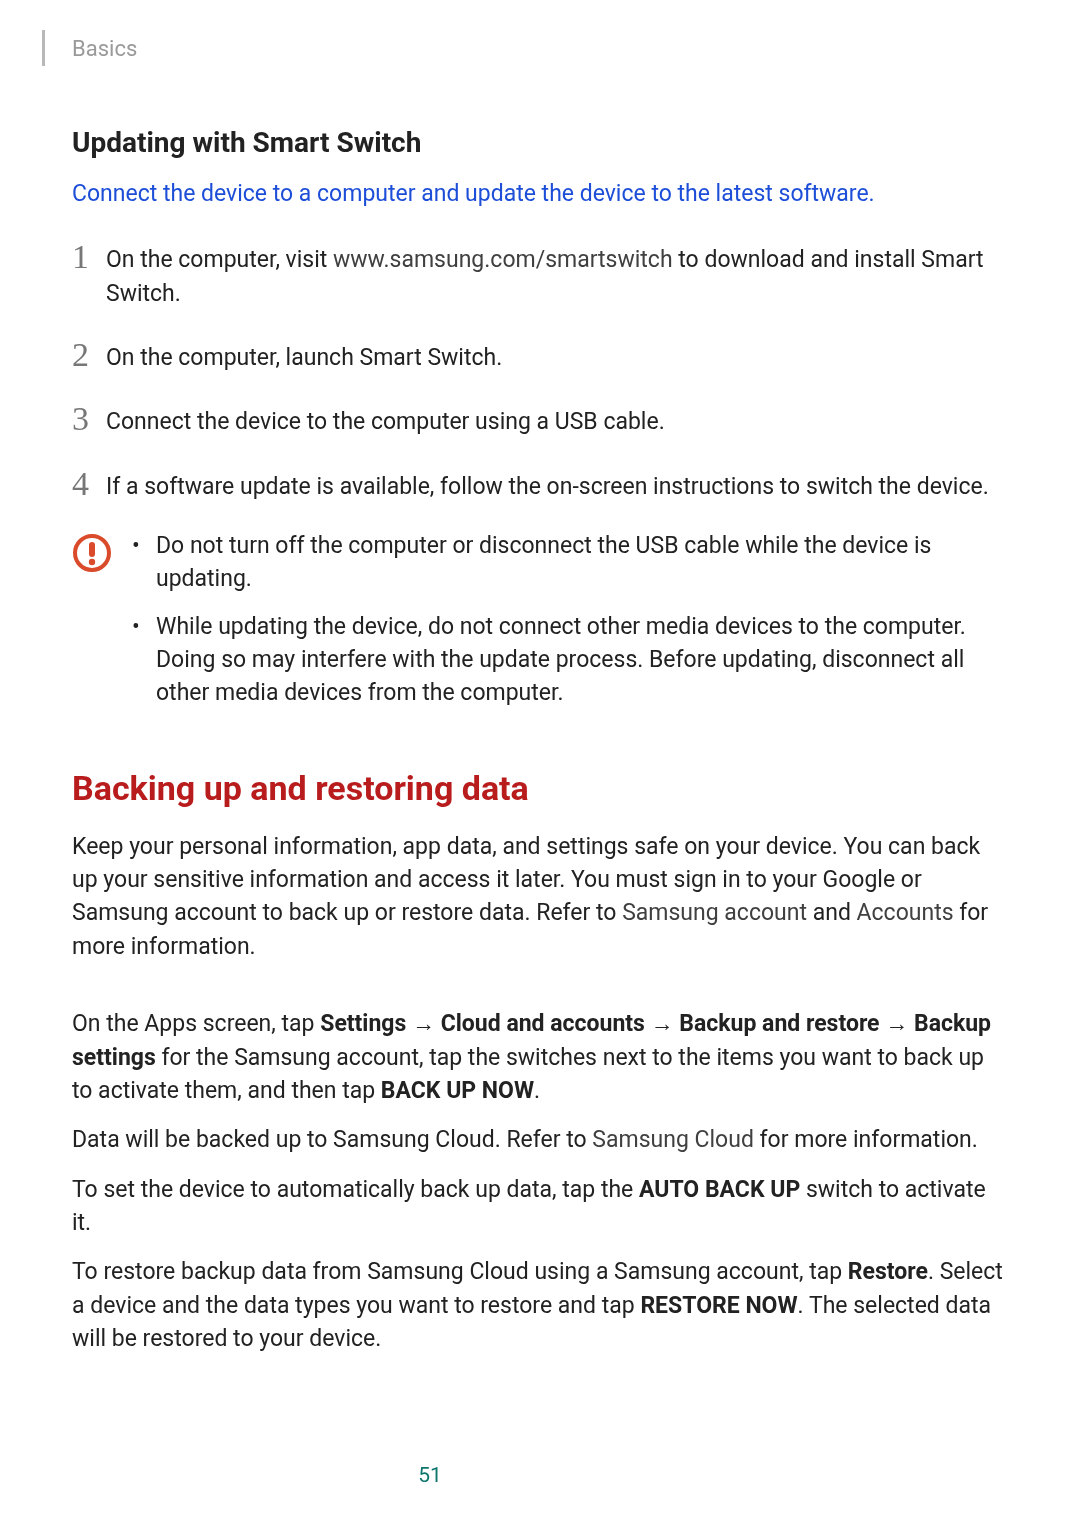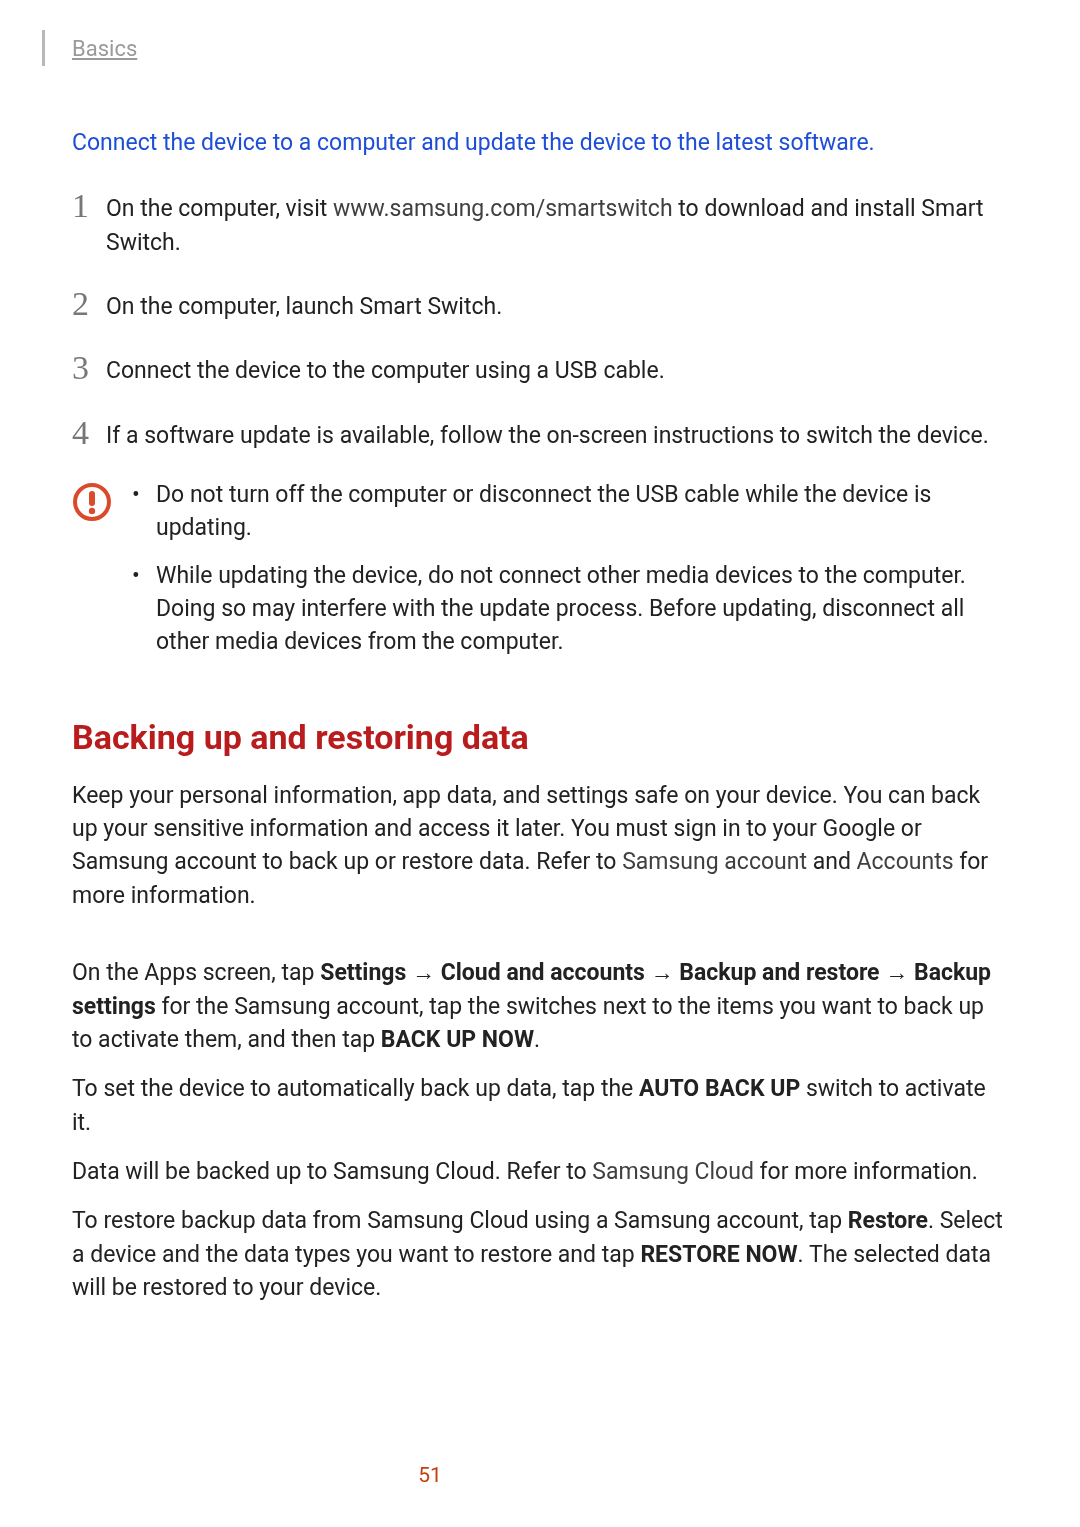--- a/index.html
+++ b/index.html
@@ -22,21 +22,20 @@
     .header-tick {
       width: 3px;
       height: 36px;
       background: #b8b8b8;
       margin-left: -30px;
       margin-right: 27px;
     }
     .header-label {
       color: #9a9a9a;
       font-size: 22px;
-      text-decoration: underline;
     }
     h3.subheading {
       font-size: 28px;
       font-weight: 700;
       color: #222;
       margin-bottom: 18px;
     }
     p.body-text {
       font-size: 23px;
       line-height: 1.45;
@@ -107,35 +106,36 @@
       margin-bottom: 16px;
       color: #222;
     }
     .bold { font-weight: 700; }
     .page-number {
       position: absolute;
       bottom: 40px;
       width: 860px;
       left: 0;
       text-align: center;
-      color: #c2410c;
+      color: #0f766e;
       font-size: 21px;
     }
     .spacer-28 { height: 28px; }
   </style>
 </head>
 <body>
 
 <div class="page">
 
   <div class="header">
     <div class="header-tick"></div>
     <div class="header-label">Basics</div>
   </div>
 
+  <h3 class="subheading">Updating with Smart Switch</h3>
   <p class="body-text">Connect the device to a computer and update the device to the latest software.</p>
 
   <div class="steps">
     <div class="step">
       <div class="step-num">1</div>
       <div class="step-text">
         <span>On the computer, visit </span><span class="link">www.samsung.com/smartswitch</span><span> to download and install Smart Switch.</span>
       </div>
     </div>
     <div class="step">
@@ -178,26 +178,26 @@
   </p>
 
   <div class="spacer-28"></div>
 
 
   <p class="para">
     <span>On the Apps screen, tap </span><span class="bold">Settings</span><span> → </span><span class="bold">Cloud and accounts</span><span> → </span><span class="bold">Backup and restore</span><span> → </span><span class="bold">Backup settings</span><span> for the Samsung account, tap the switches next to the items you want to back up to activate them, and then tap </span><span class="bold">BACK UP NOW</span><span>.</span>
   </p>
 
   <p class="para">
+    <span>Data will be backed up to Samsung Cloud. Refer to </span><span class="link">Samsung Cloud</span><span> for more information.</span>
+  </p>
+
+  <p class="para">
     <span>To set the device to automatically back up data, tap the </span><span class="bold">AUTO BACK UP</span><span> switch to activate it.</span>
   </p>
 
   <p class="para">
-    <span>Data will be backed up to Samsung Cloud. Refer to </span><span class="link">Samsung Cloud</span><span> for more information.</span>
-  </p>
-
-  <p class="para">
     <span>To restore backup data from Samsung Cloud using a Samsung account, tap </span><span class="bold">Restore</span><span>. Select a device and the data types you want to restore and tap </span><span class="bold">RESTORE NOW</span><span>. The selected data will be restored to your device.</span>
   </p>
 
 </div>
 
 <div class="page-number">51</div>
 
 </body></html>

